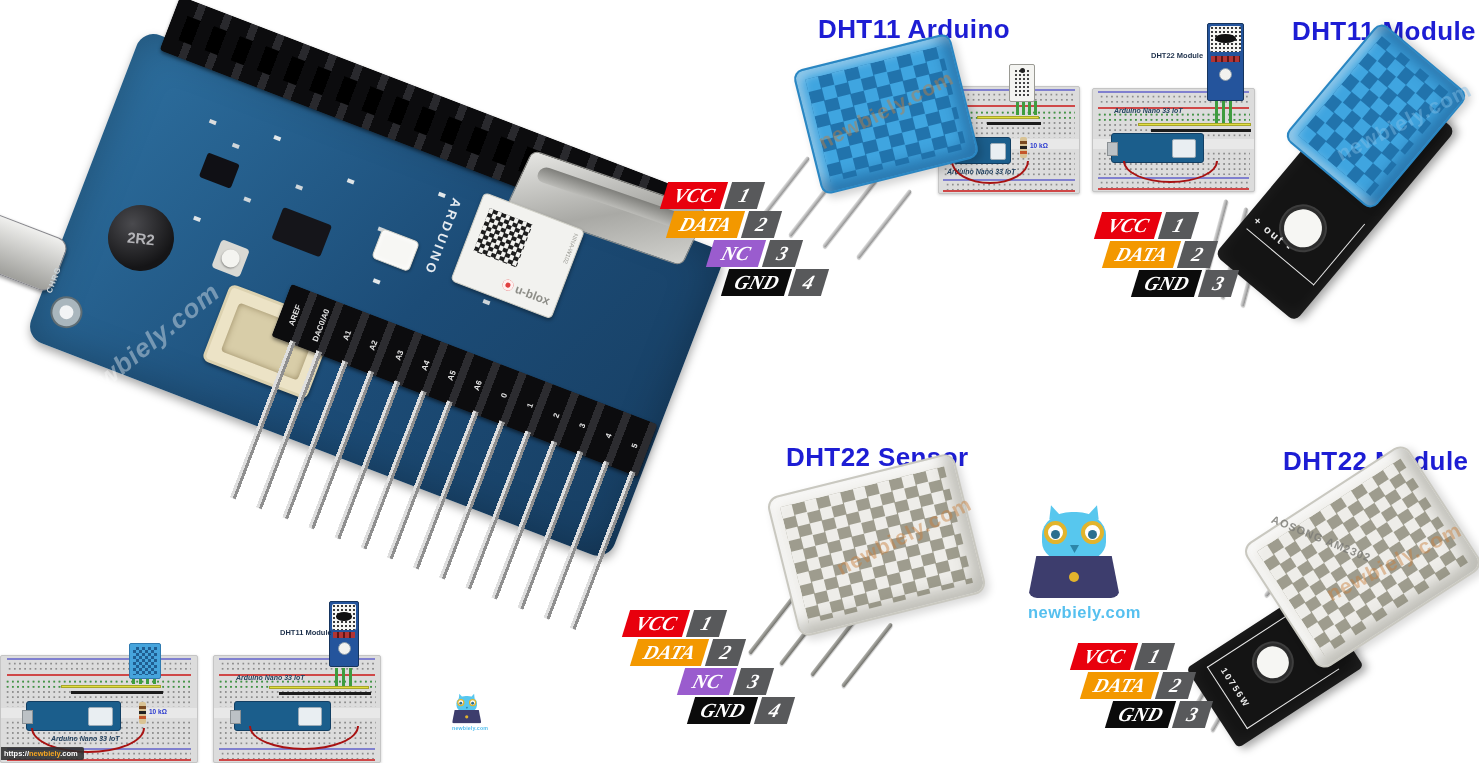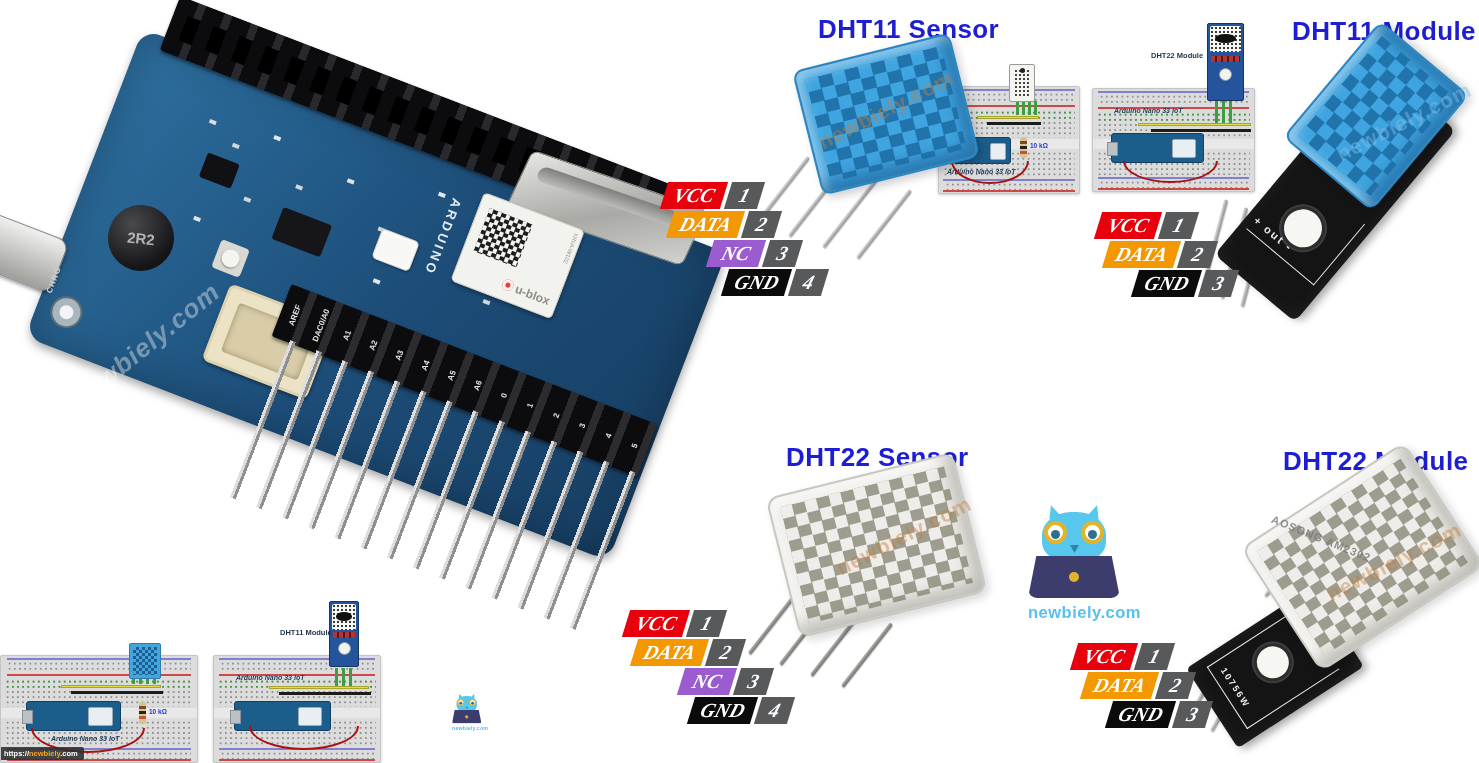--- a/index.html
+++ b/index.html
@@ -281,21 +281,21 @@
       <i class="mface"></i>
       <i class="mpads" style="top:32px;"></i>
       <i class="mcirc" style="left:11px;top:44px;"></i>
     </div>
     <span class="modlabel" style="left:58px;top:-38px;">DHT22 Module</span>
     <div class="nano" style="left:18px;top:44px;width:93px;height:30px;"></div>
     <span class="bblabel" style="left:21px;top:18px;">Arduino Nano 33 IoT</span>
     <i class="wr" style="left:30px;top:72px;width:95px;height:22px;"></i>
   </div>
 
-  <span class="gtitle" style="left:818px;top:14px;">DHT11 Sensor</span>
+  <span class="gtitle" style="left:818px;top:14px;">DHT11 Arduino</span>
   <div style="position:absolute;left:770px;top:40px;width:220px;height:230px;">
     <i class="lpin" style="left:10px;top:108px;height:86px;transform:rotate(38deg);"></i>
     <i class="lpin" style="left:44px;top:119px;height:86px;transform:rotate(38deg);"></i>
     <i class="lpin" style="left:78px;top:130px;height:86px;transform:rotate(38deg);"></i>
     <i class="lpin" style="left:112px;top:141px;height:86px;transform:rotate(38deg);"></i>
     <div class="body-blue" style="left:35px;top:10px;width:162px;height:128px;transform:rotate(-14deg);"></div>
     <span class="wm" style="left:42px;top:58px;">newbiely.com</span>
   </div>
   <div class="pinout" style="left:664px;top:182px;">
     <div class="prow">

